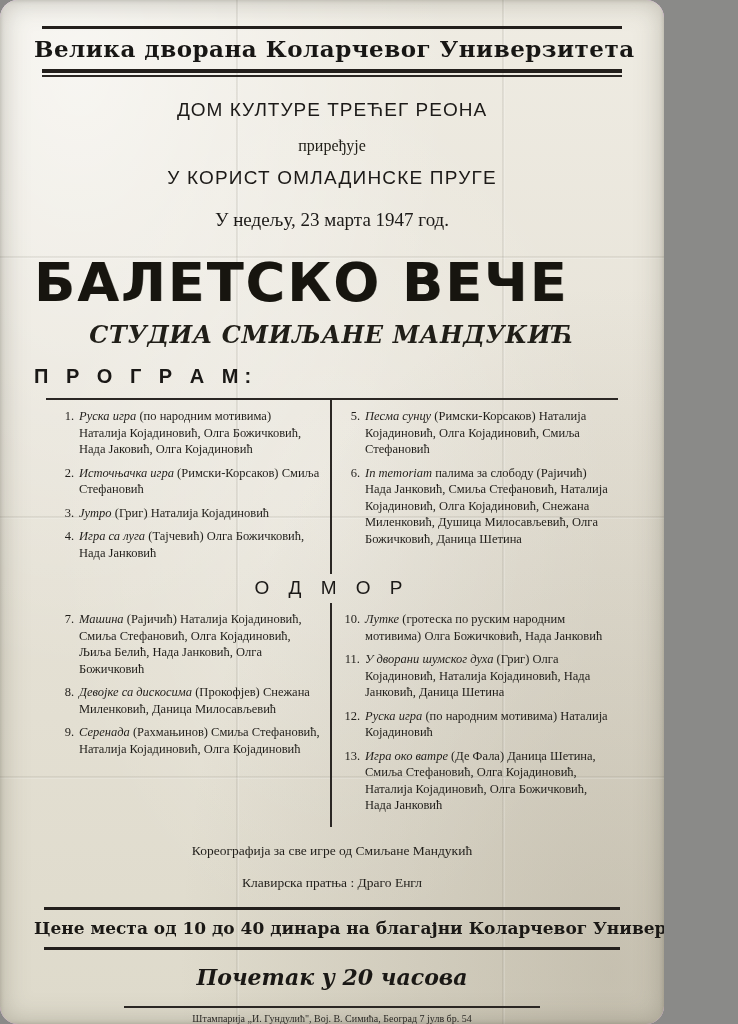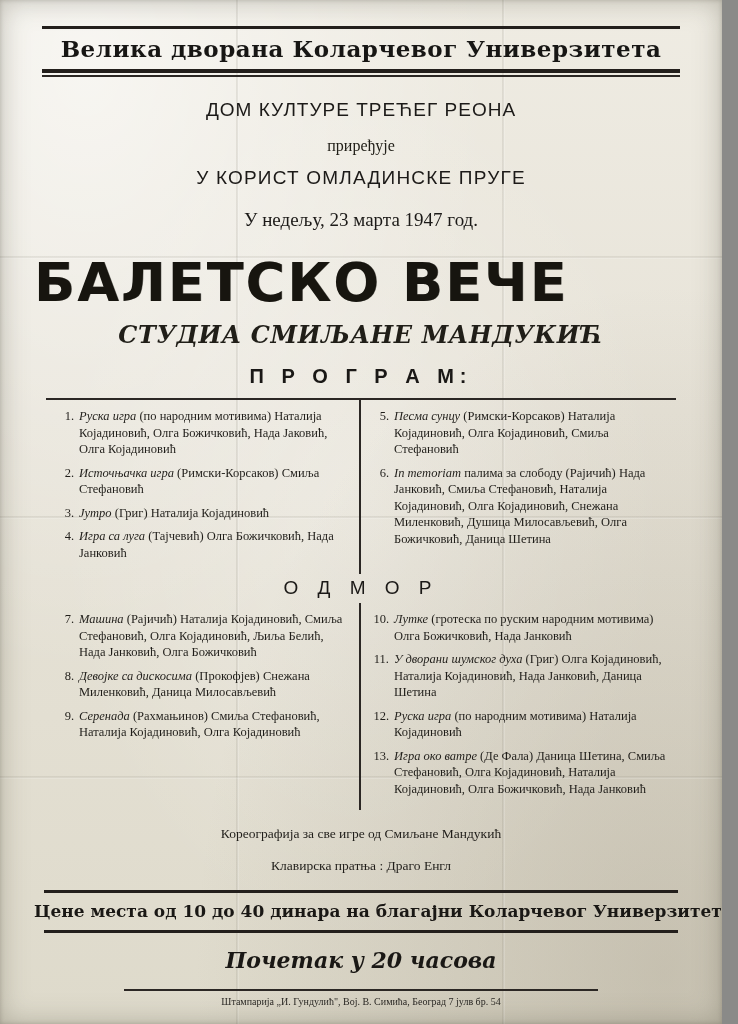--- a/index.html
+++ b/index.html
@@ -5,24 +5,25 @@
   html, body {
     margin: 0;
     padding: 0;
     background: #8a8a88;
   }
   body {
     font-family: "Liberation Serif", serif;
   }
   .page {
     position: relative;
-    width: 722px;
+    width: 664px;
     height: 1024px;
     background: #f0abfc;
     overflow: hidden;
+    border-radius: 18px;
   }
   
   .page:before {
     content: "";
     position: absolute;
     inset: 0;
     background:
       radial-gradient(ellipse at 12% 6%, rgba(255,255,255,0.55), rgba(255,255,255,0) 45%),
       radial-gradient(ellipse at 92% 95%, rgba(140,130,110,0.30), rgba(255,255,255,0) 50%),
       radial-gradient(ellipse at 50% 50%, rgba(255,255,255,0.25), rgba(255,255,255,0) 60%),
@@ -129,21 +130,21 @@
     text-align: center;
     font-family: "DejaVu Serif", serif;
     font-weight: bold;
     font-style: italic;
     font-size: 24px;
     letter-spacing: 0.6px;
     margin-top: 6px;
     color: #201e18;
   }
   .program-label {
-    text-align: center;
+    text-align: left;
     font-family: "Liberation Sans", sans-serif;
     font-weight: bold;
     font-size: 20px;
     letter-spacing: 6px;
     margin-top: 16px;
     color: #1a1816;
   }
 
   
   .prog-rule {

